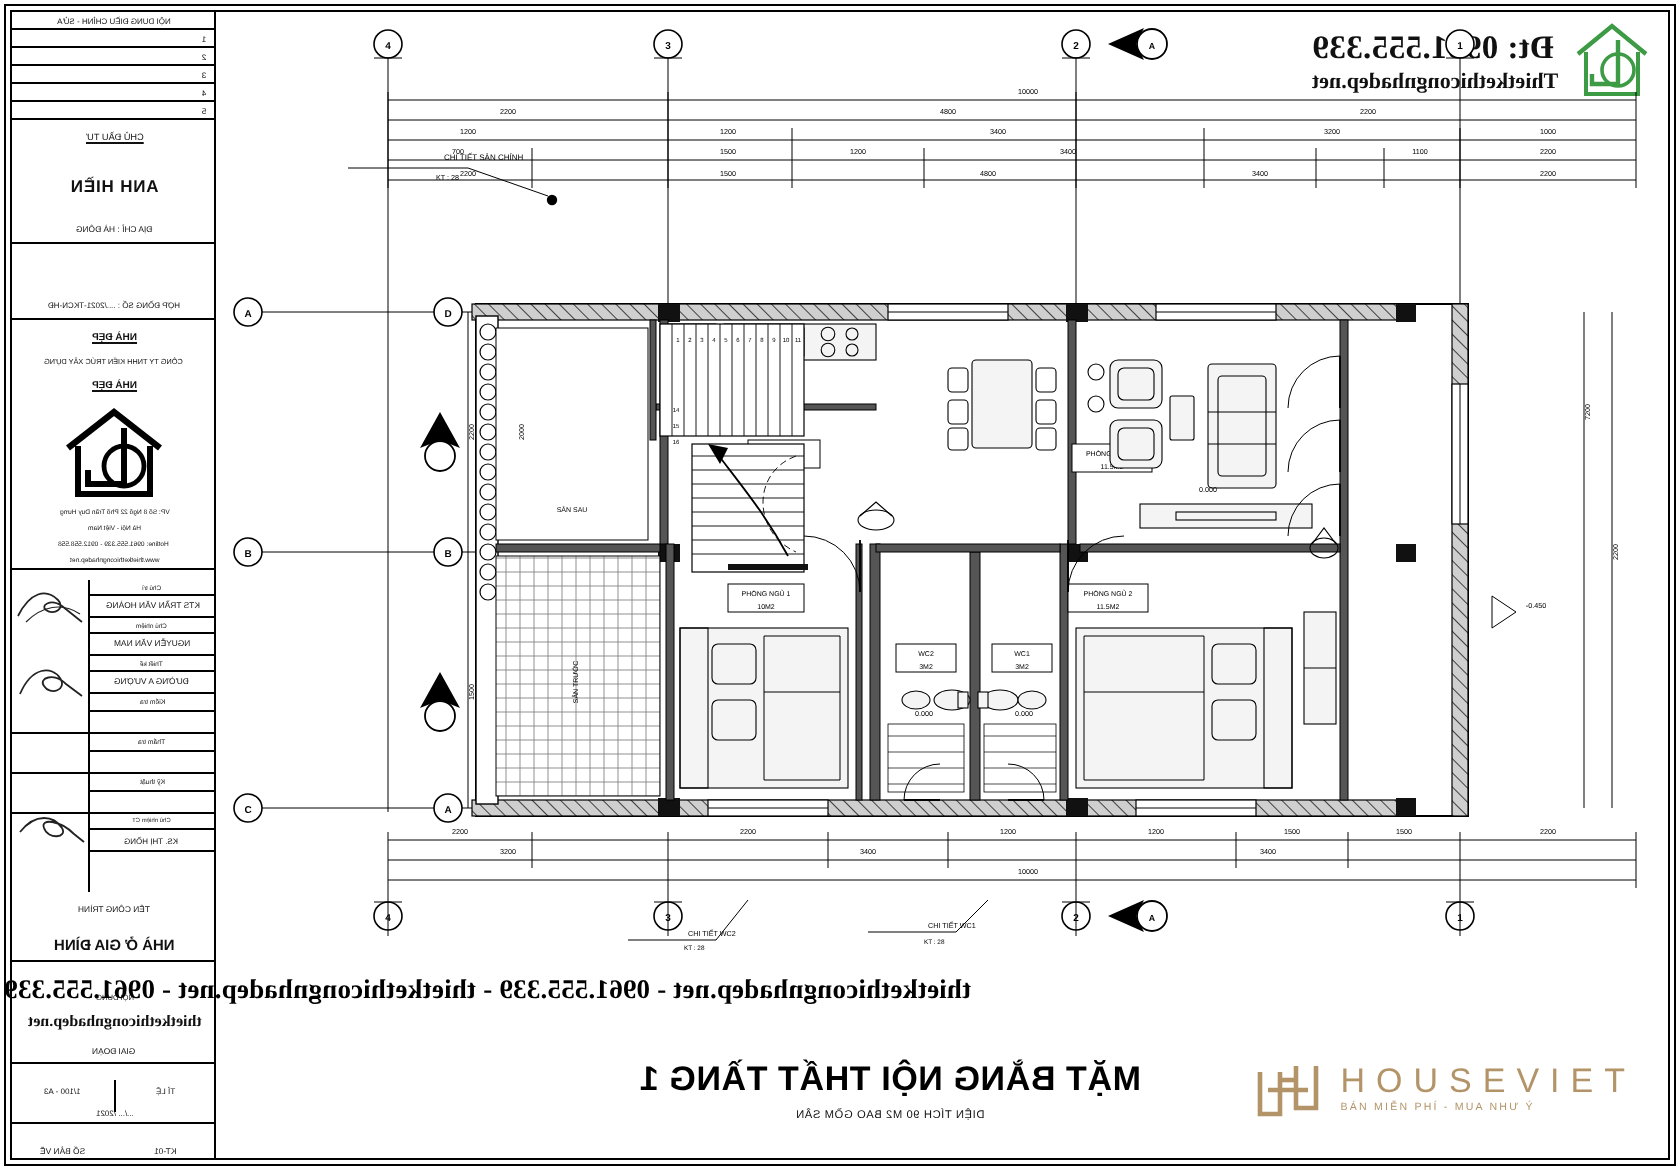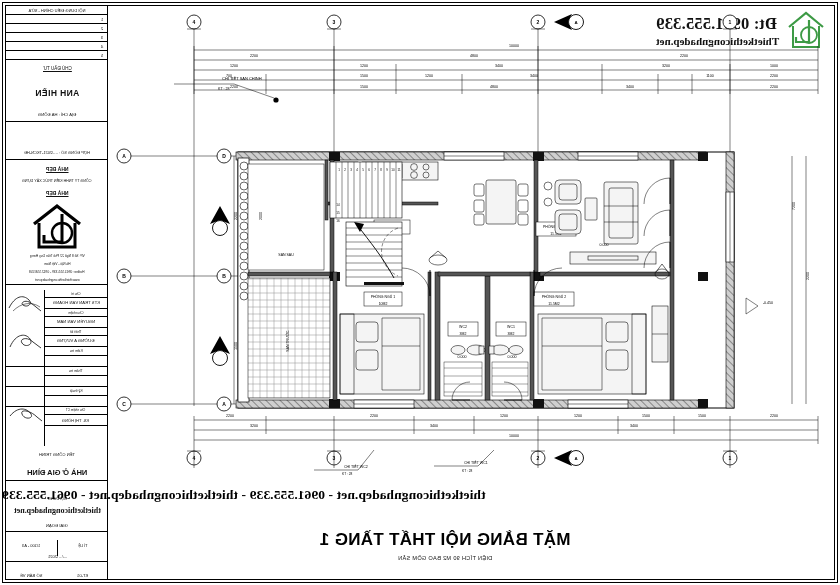--- a/index.html
+++ b/index.html
@@ -900,14 +900,28 @@
     </svg>
   </div>
 
   <div class="wm-strip wm-main mirror">thietkethicongnhadep.net - 0961.555.339 - thietkethicongnhadep.net - 0961.555.339</div>
 
   <div class="plan-title-wrap">
     <div class="plan-title mirror">MẶT BẰNG NỘI THẤT TẦNG 1</div>
     <div class="plan-sub mirror">DIỆN TÍCH  90 M2 BAO GỒM SÂN</div>
   </div>
 
+  <div class="hv">
+    <svg class="hv-mark" viewBox="0 0 36 36">
+      <g stroke="#b39468" stroke-width="2.3" fill="none">
+        <path d="M4 9 L4 30 L14 30 L14 9"></path>
+        <path d="M22 6 L22 27 L32 27 L32 6"></path>
+        <path d="M8 18 L28 18"></path>
+        <path d="M14 13 L22 13"></path>
+      </g>
+    </svg>
+    <div class="hv-text">
+      <div class="hv-name">HOUSEVIET</div>
+      <div class="hv-tag">BÁN MIỄN PHÍ - MUA NHƯ Ý</div>
+    </div>
+  </div>
 
 </div>
 
 </body></html>

